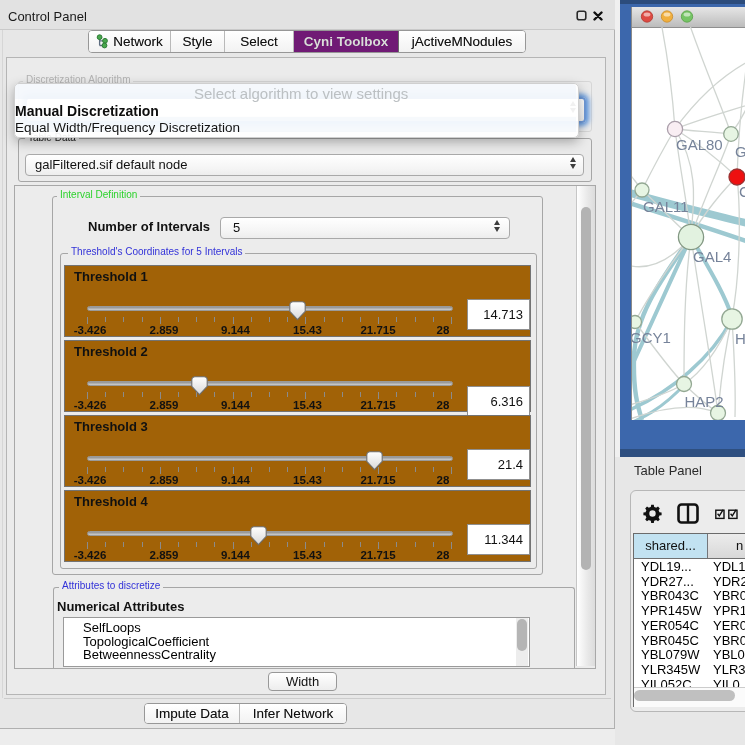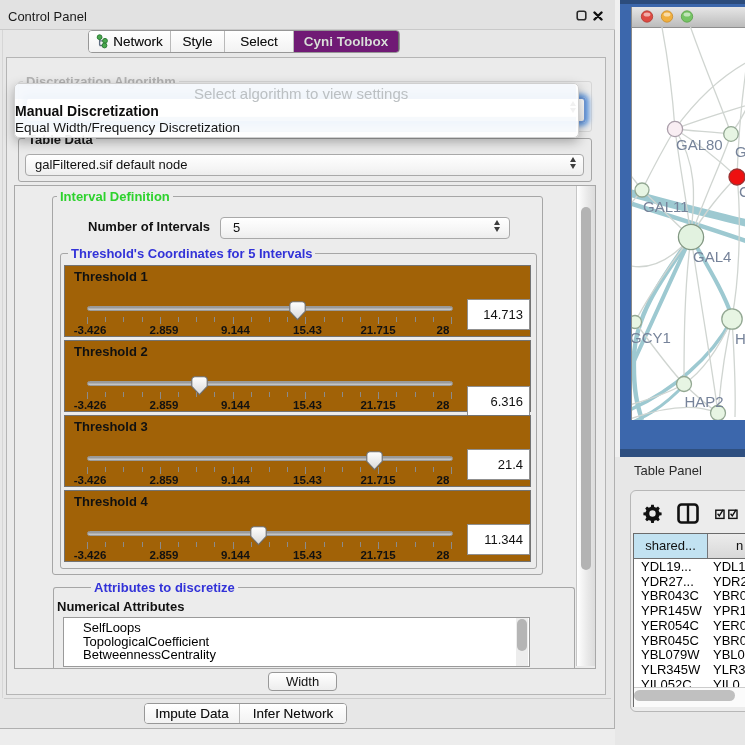--- a/index.html
+++ b/index.html
@@ -1,19 +1,19 @@
 <!DOCTYPE html>
 <html><head>
 <meta charset="utf-8">
 <style>
   html,body{margin:0;padding:0;width:745px;height:745px;overflow:hidden;
     font-family:"Liberation Sans",sans-serif;background:#ededed;}
   .abs{position:absolute;}
   .gb{position:absolute;border:1px solid #a6a6a6;border-radius:3px;}
-  .gbt{position:absolute;font-size:13px;background:#ececec;padding:0 3px;white-space:nowrap;font-weight:bold;}
+  .gbt{position:absolute;font-size:10px;background:#ececec;padding:0 3px;white-space:nowrap;}
   .combo{position:absolute;background:linear-gradient(#ffffff,#f4f4f4 70%,#ededed);
     border:1px solid #a9a9a9;border-radius:4px;font-size:13px;color:#111;}
   .combo .tx{position:absolute;left:9px;top:3px;}
   .arr{position:absolute;width:10px;}
   .arr .up{position:absolute;left:0;top:0;width:0;height:0;border-left:3.5px solid transparent;border-right:3.5px solid transparent;border-bottom:5px solid #3d3d3d;}
   .arr .dn{position:absolute;left:0;top:7px;width:0;height:0;border-left:3.5px solid transparent;border-right:3.5px solid transparent;border-top:5px solid #3d3d3d;}
   .seg{display:flex;position:absolute;background:#fff;border:1px solid #979797;border-radius:4px;overflow:hidden;}
   .seg div{font-size:13.5px;color:#111;text-shadow:0 0 0.5px rgba(0,0,0,0.4);text-align:center;line-height:21px;border-right:1px solid #b9b9b9;background:linear-gradient(#ffffff,#f2f2f2);}
   .seg div:last-child{border-right:none;}
   .seg div.on{background:#701a75;color:#dcdcdc;border-right:1px solid #6a6a6a;font-weight:bold;}
@@ -46,20 +46,21 @@
         <path d="M3.6 3.2 V11.5 M3.6 6.8 H8.6 M3.6 11.5 H8.2" stroke="#5d6c80" stroke-width="1.3" fill="none"></path>
         <g fill="#4aa84e" stroke="#2f7d38" stroke-width="1">
           <circle cx="3.6" cy="3.2" r="2.4"></circle>
           <circle cx="9" cy="6.8" r="2.4"></circle>
           <circle cx="8.5" cy="11.5" r="2.4"></circle>
         </g>
       </svg>Network</div>
   <div style="width:53px;">Style</div>
   <div style="width:68px;">Select</div>
   <div class="on" style="width:104px;">Cyni Toolbox</div>
+  <div style="width:126px;">jActiveMNodules</div>
 </div>
 
 <div class="abs" style="left:6px;top:57px;width:598px;height:636px;background:#ebebeb;border:1px solid #b5b5b5;"></div>
 <div class="abs" style="left:4px;top:698px;width:607px;height:1px;background:#cccccc;"></div>
 
 <div class="gb" style="left:18px;top:81px;width:572px;height:49px;border-color:#d6d6d6;"></div>
 <div class="gbt" style="left:23px;top:74px;background:#ebebeb;color:#b2b2b2;">Discretization Algorithm</div>
 
 <div class="combo" style="left:25px;top:97px;width:557px;height:22px;box-shadow:0 0 5px 3px rgba(88,148,222,0.95);border:2px solid #6f9ad8;"></div>
 <div class="arr" style="left:570px;top:101px;">
@@ -264,21 +265,21 @@
             <stop offset="0" stop-color="#ffffff"></stop>
             <stop offset="1" stop-color="#d8d8d8"></stop>
           </linearGradient>
         </defs>
       </svg>
       <div class="vbox" style="left:402px;top:33px;">11.344</div>
     </div>
   </div>
 
 <div class="gb" style="left:53px;top:587px;width:520px;height:80px;border-bottom:none;border-bottom-left-radius:0;border-bottom-right-radius:0;"></div>
-<div class="gbt" style="left:59px;top:580px;color:#3232d8;margin-left:32px;">Attributes to discretize</div>
+<div class="gbt" style="left:59px;top:580px;color:#3232d8;">Attributes to discretize</div>
 <div class="abs" style="left:57px;top:599px;font-size:13px;font-weight:bold;color:#111;">Numerical Attributes</div>
 <div class="abs" style="left:63px;top:617px;width:465px;height:48px;background:#fff;border:1px solid #9a9a9a;overflow:hidden;">
   <div style="position:absolute;left:19px;top:2px;font-size:13px;">SelfLoops</div>
   <div style="position:absolute;left:19px;top:15.5px;font-size:13px;">TopologicalCoefficient</div>
   <div style="position:absolute;left:19px;top:29px;font-size:13px;">BetweennessCentrality</div>
   <div style="position:absolute;right:1px;top:0;width:12px;height:48px;background:#ededed;"></div>
   <div style="position:absolute;right:2px;top:1px;width:10px;height:32px;background:#b5b5b5;border-radius:5px;"></div>
 </div>
 
 <div class="abs" style="left:268px;top:672px;width:67px;height:17px;background:linear-gradient(#ffffff,#ededed);border:1px solid #989898;border-radius:4px;text-align:center;line-height:17px;font-size:13px;color:#111;">Width</div>

